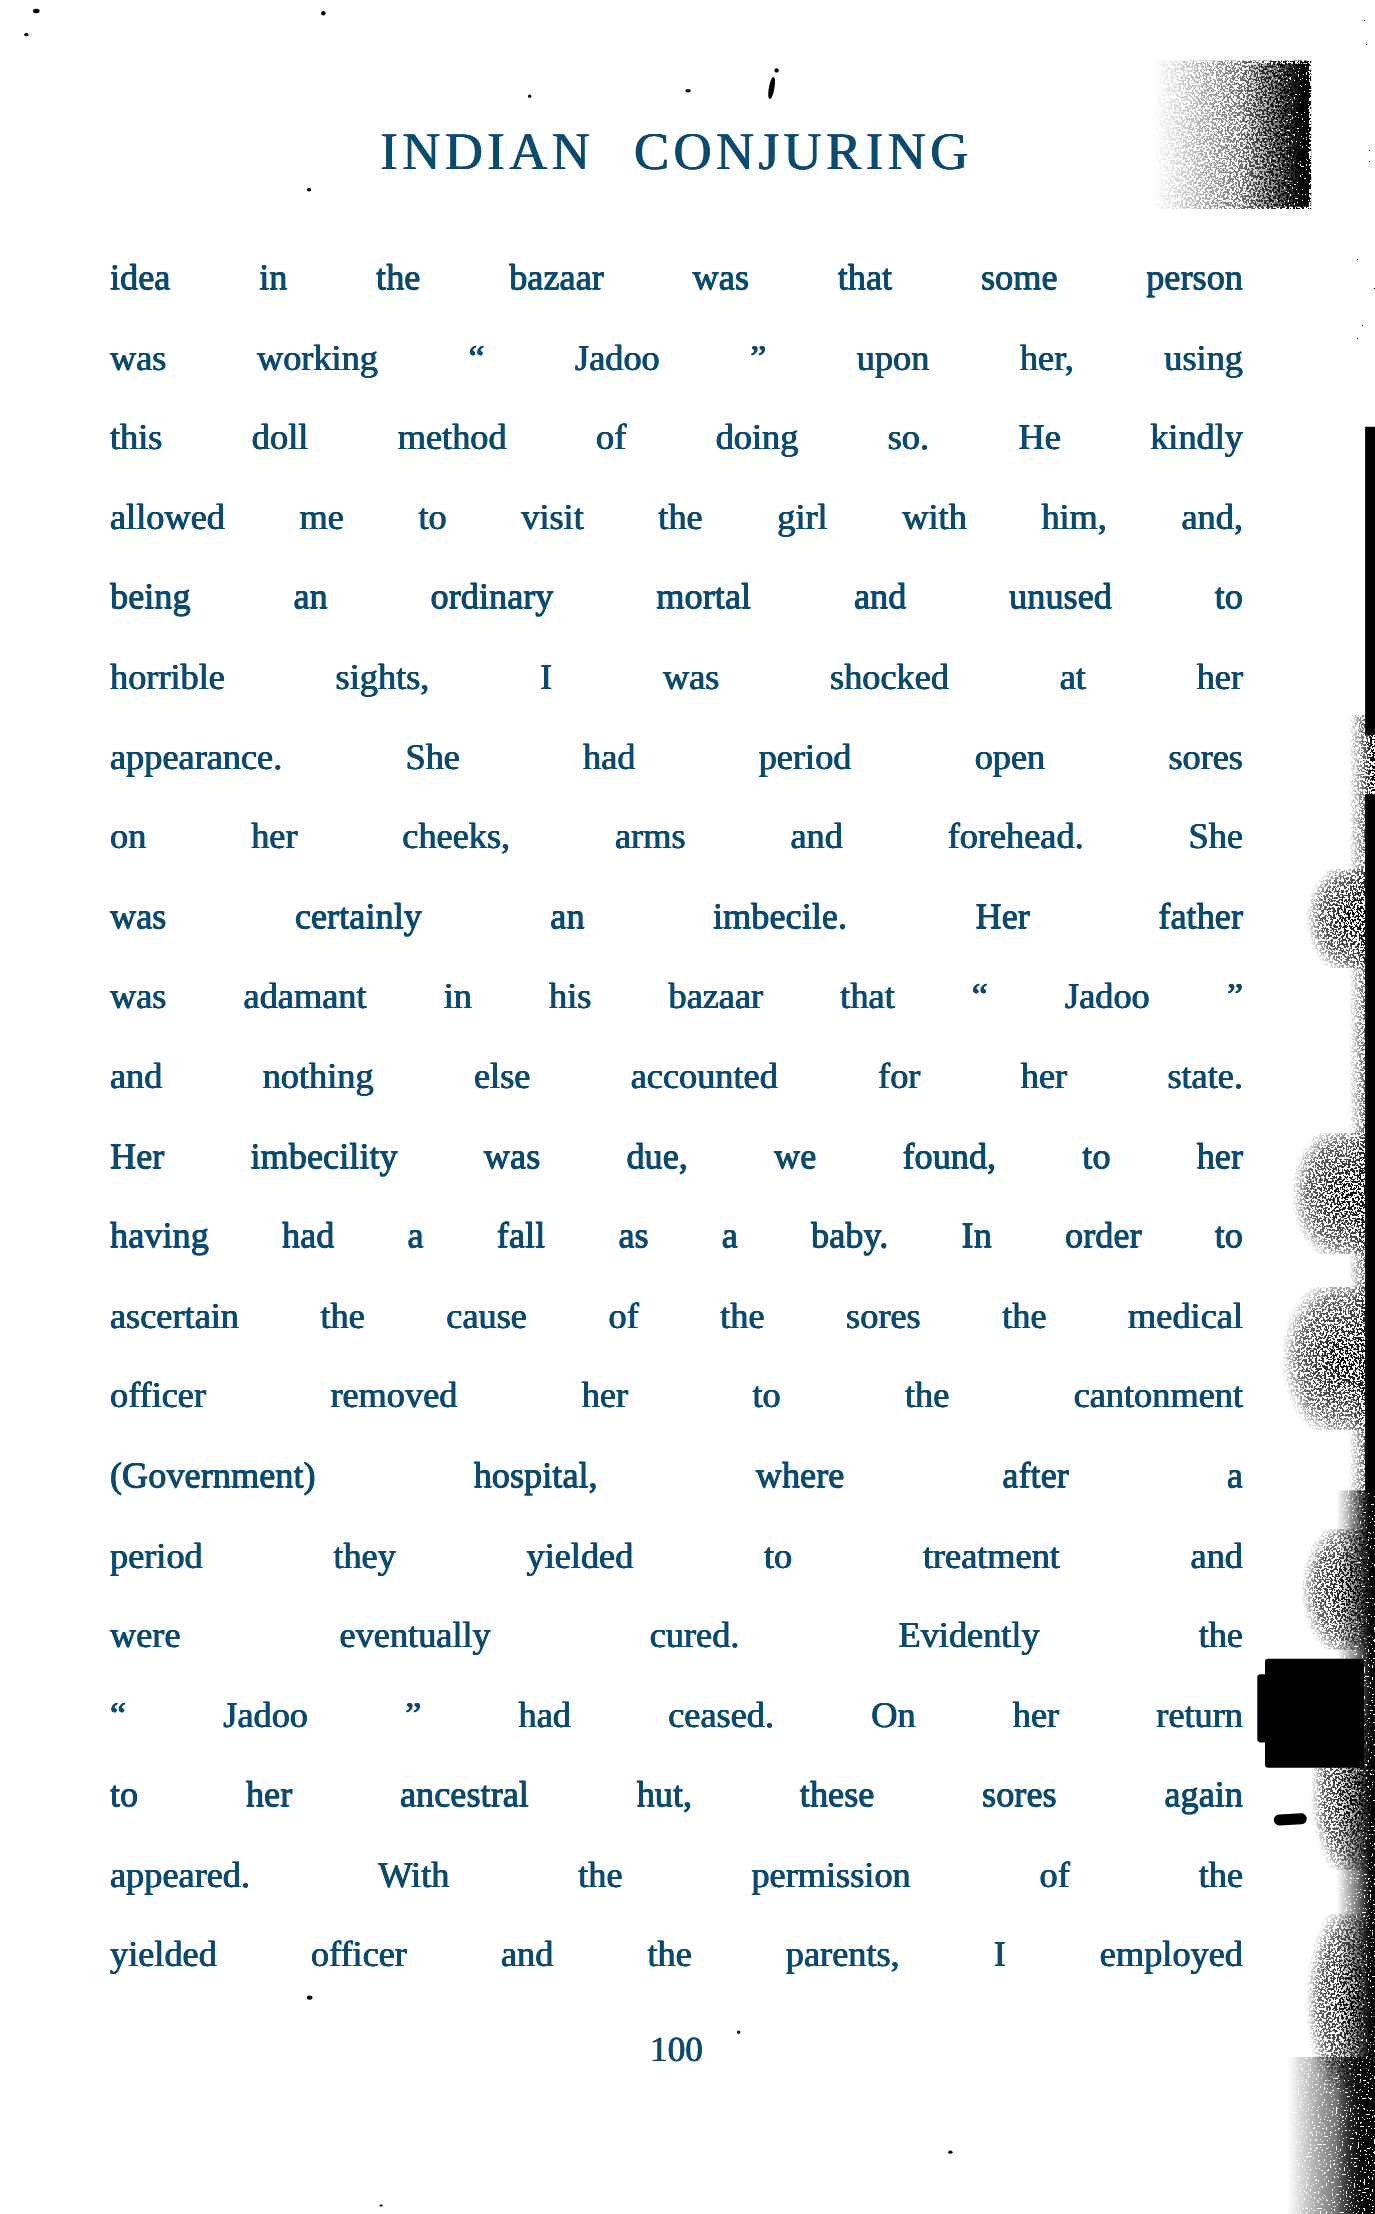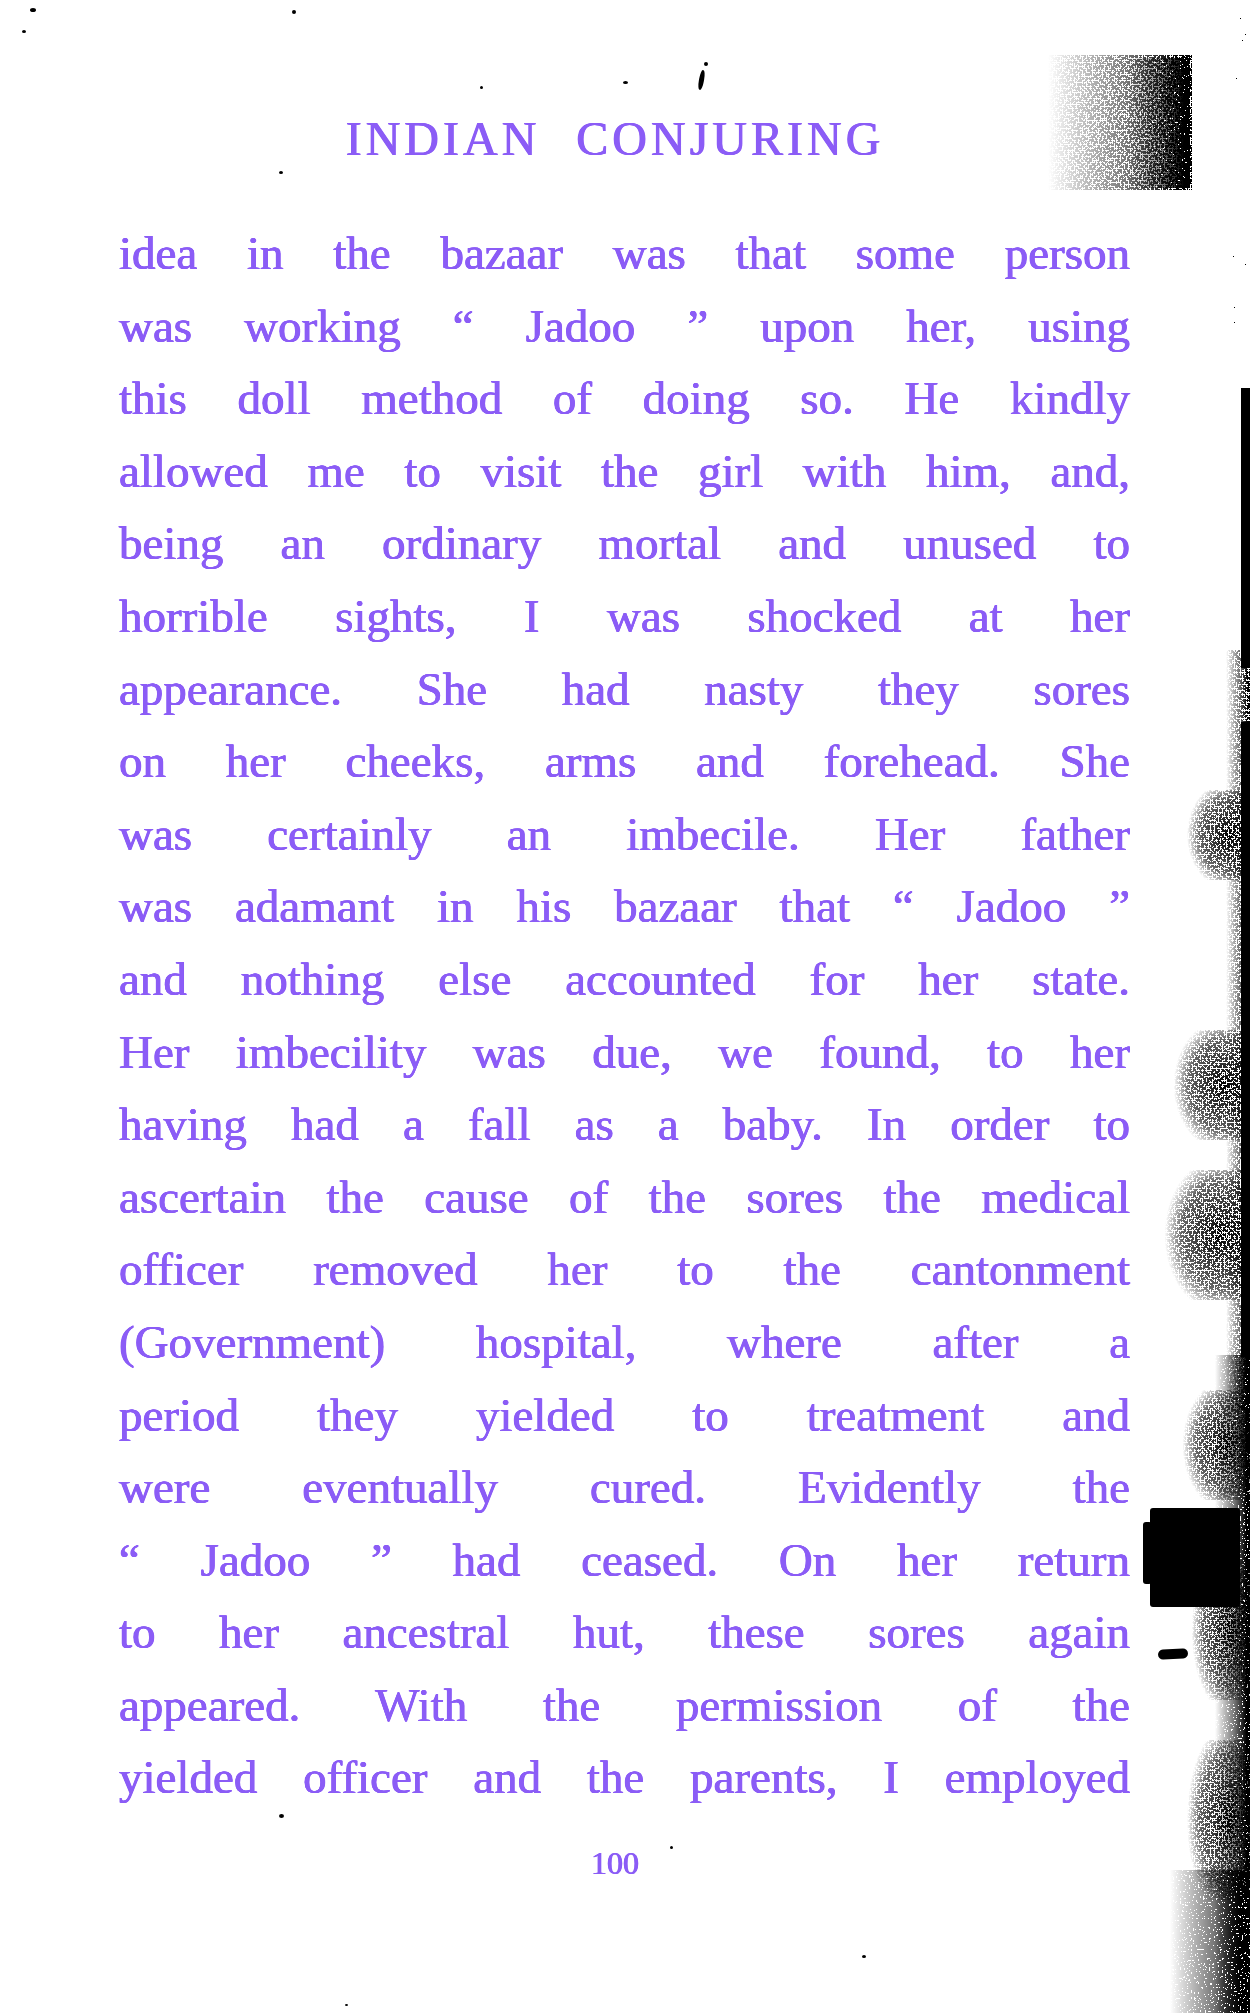--- a/index.html
+++ b/index.html
@@ -2,40 +2,39 @@
 <html><head>
 <meta charset="utf-8">
 <style>
   html,body{margin:0;padding:0;}
   .page{
     position:relative;
     width:1250px;height:2013px;
     background:#ffffff;
     overflow:hidden;
     font-family:"Liberation Serif","DejaVu Serif",serif;
-    color:#8b5cf6;
+    color:#0c4a6e;
   }
   .header{
     position:absolute;left:100px;top:114px;width:1030px;
     text-align:center;
     font-size:48px;line-height:50px;
     letter-spacing:4px;word-spacing:20px;
     text-shadow:0.5px 0 currentColor,-0.5px 0 currentColor;
     white-space:nowrap;
   }
   .bodyblock{
     position:absolute;left:100px;top:217px;width:1030px;
   }
   .bline{
-    font-size:47px;line-height:72.6px;
+    font-size:33px;line-height:72.6px;
     text-align:justify;text-align-last:justify;
     word-spacing:5px;
     text-shadow:0.45px 0 currentColor,-0.45px 0 currentColor,0 0.3px currentColor;
     white-space:normal;
-    margin-left:19px;
   }
   .pagenum{
     position:absolute;left:100px;top:1838px;width:1030px;
     text-align:center;font-size:32px;line-height:50px;
     text-shadow:0.45px 0 currentColor,-0.45px 0 currentColor;
   }
   .artifact{position:absolute;background:#000;}
   .svglayer{position:absolute;left:0;top:0;pointer-events:none;}
   .speck{position:absolute;background:#000;border-radius:50%;}
 </style>
@@ -46,21 +45,21 @@
 
   <div class="header">INDIAN CONJURING</div>
 
   <div class="bodyblock">
       <div class="bline">idea in the bazaar was that some person</div>
       <div class="bline">was working “ Jadoo ” upon her, using</div>
       <div class="bline">this doll method of doing so.  He kindly</div>
       <div class="bline">allowed me to visit the girl with him, and,</div>
       <div class="bline">being an ordinary mortal and unused to</div>
       <div class="bline">horrible sights, I was shocked at her</div>
-      <div class="bline">appearance.  She had nasty they sores</div>
+      <div class="bline">appearance.  She had period open sores</div>
       <div class="bline">on her cheeks, arms and forehead.  She</div>
       <div class="bline">was certainly an imbecile.  Her father</div>
       <div class="bline">was adamant in his bazaar that “ Jadoo ”</div>
       <div class="bline">and nothing else accounted for her state.</div>
       <div class="bline">Her imbecility was due, we found, to her</div>
       <div class="bline">having had a fall as a baby.  In order to</div>
       <div class="bline">ascertain the cause of the sores the medical</div>
       <div class="bline">officer removed her to the cantonment</div>
       <div class="bline">(Government) hospital, where after a</div>
       <div class="bline">period they yielded to treatment and</div>

